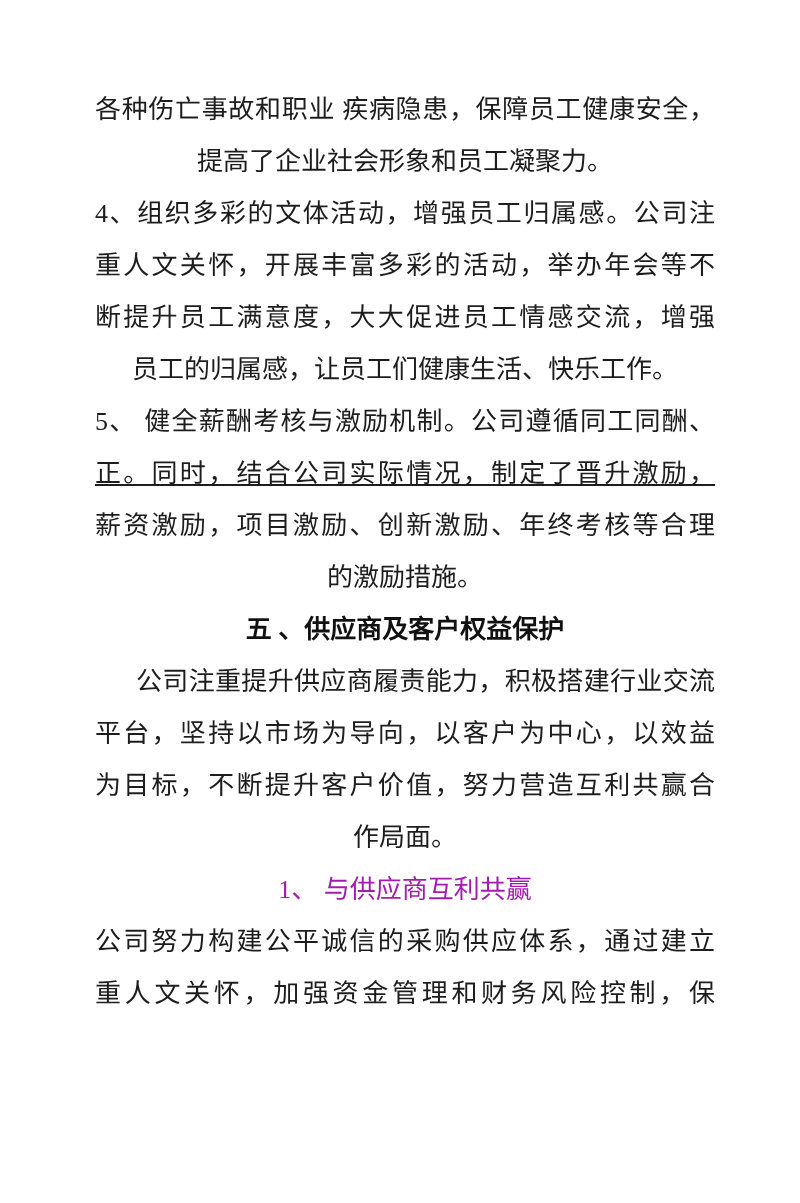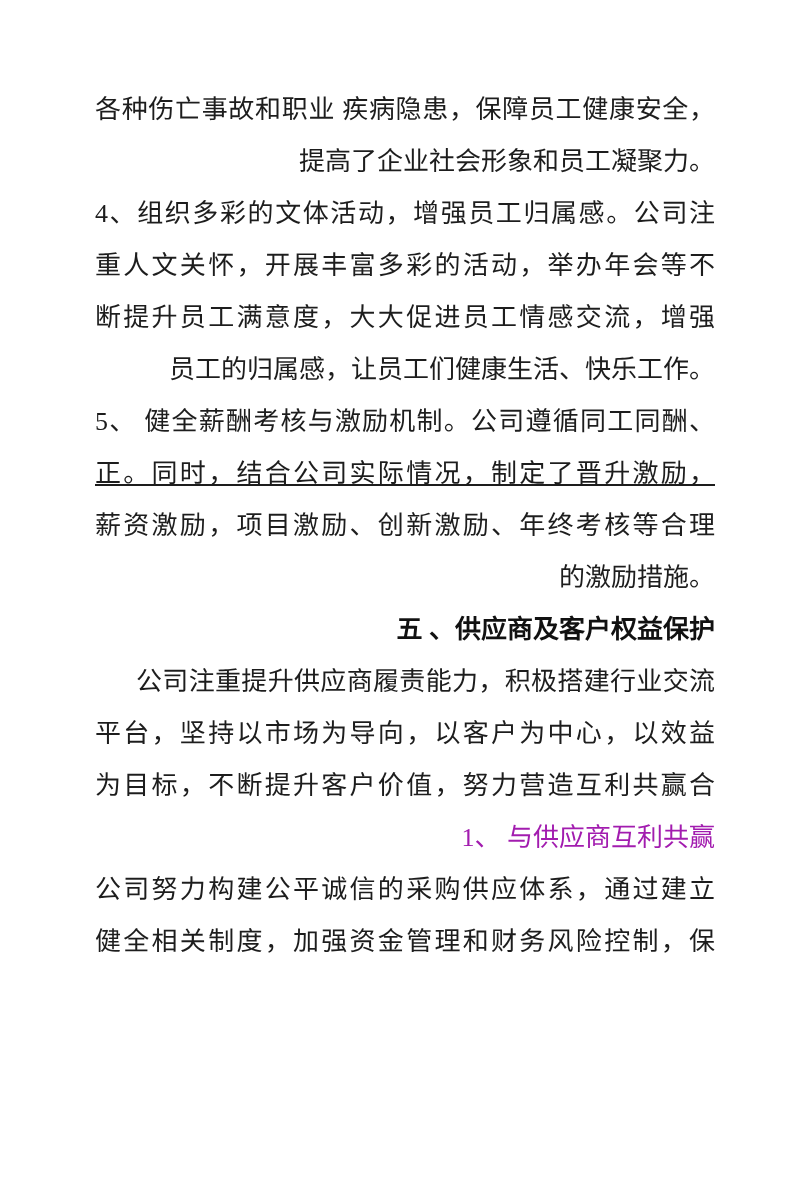--- a/index.html
+++ b/index.html
@@ -21,21 +21,21 @@
     left: 95px;
     top: 84px;
     width: 620px;
   }
   .line {
     height: 52px;
     line-height: 52px;
     font-size: 26px;
     color: #1d1d1d;
     letter-spacing: 0px;
-    text-align: right;
+    text-align: center;
   }
   .line.justified {
     text-align: justify;
     text-align-last: justify;
   }
   .line.heading {
     font-weight: 700;
     color: #111111;
   }
 </style>
@@ -51,17 +51,18 @@
       <div class="line justified" style="color: rgb(29, 29, 29);">断提升员工满意度，大大促进员工情感交流，增强</div>
       <div class="line" style="color: rgb(29, 29, 29);">员工的归属感，让员工们健康生活、快乐工作。</div>
       <div class="line justified" style="color: rgb(29, 29, 29);">5、 健全薪酬考核与激励机制。公司遵循同工同酬、</div>
       <div class="line justified" style="color: rgb(29, 29, 29); text-decoration: underline;">正。同时，结合公司实际情况，制定了晋升激励，</div>
       <div class="line justified" style="color: rgb(29, 29, 29);">薪资激励，项目激励、创新激励、年终考核等合理</div>
       <div class="line" style="color: rgb(29, 29, 29);">的激励措施。</div>
       <div class="line heading" style="color: rgb(17, 17, 17);">五 、供应商及客户权益保护</div>
       <div class="line justified" style="color: rgb(29, 29, 29); margin-left: 41px;">公司注重提升供应商履责能力，积极搭建行业交流</div>
       <div class="line justified" style="color: rgb(29, 29, 29);">平台，坚持以市场为导向，以客户为中心，以效益</div>
       <div class="line justified" style="color: rgb(29, 29, 29);">为目标，不断提升客户价值，努力营造互利共赢合</div>
+      <div class="line" style="color: rgb(29, 29, 29);">作局面。</div>
       <div class="line" style="color: #a21caf;">1、 与供应商互利共赢</div>
       <div class="line justified" style="color: rgb(29, 29, 29);">公司努力构建公平诚信的采购供应体系，通过建立</div>
-      <div class="line justified" style="color: rgb(29, 29, 29);">健全相关制度，加强资金管理和财务风险控制，保</div>
+      <div class="line justified" style="color: rgb(29, 29, 29);">重人文关怀，加强资金管理和财务风险控制，保</div>
     </div>
 </div>
 
 </body></html>

